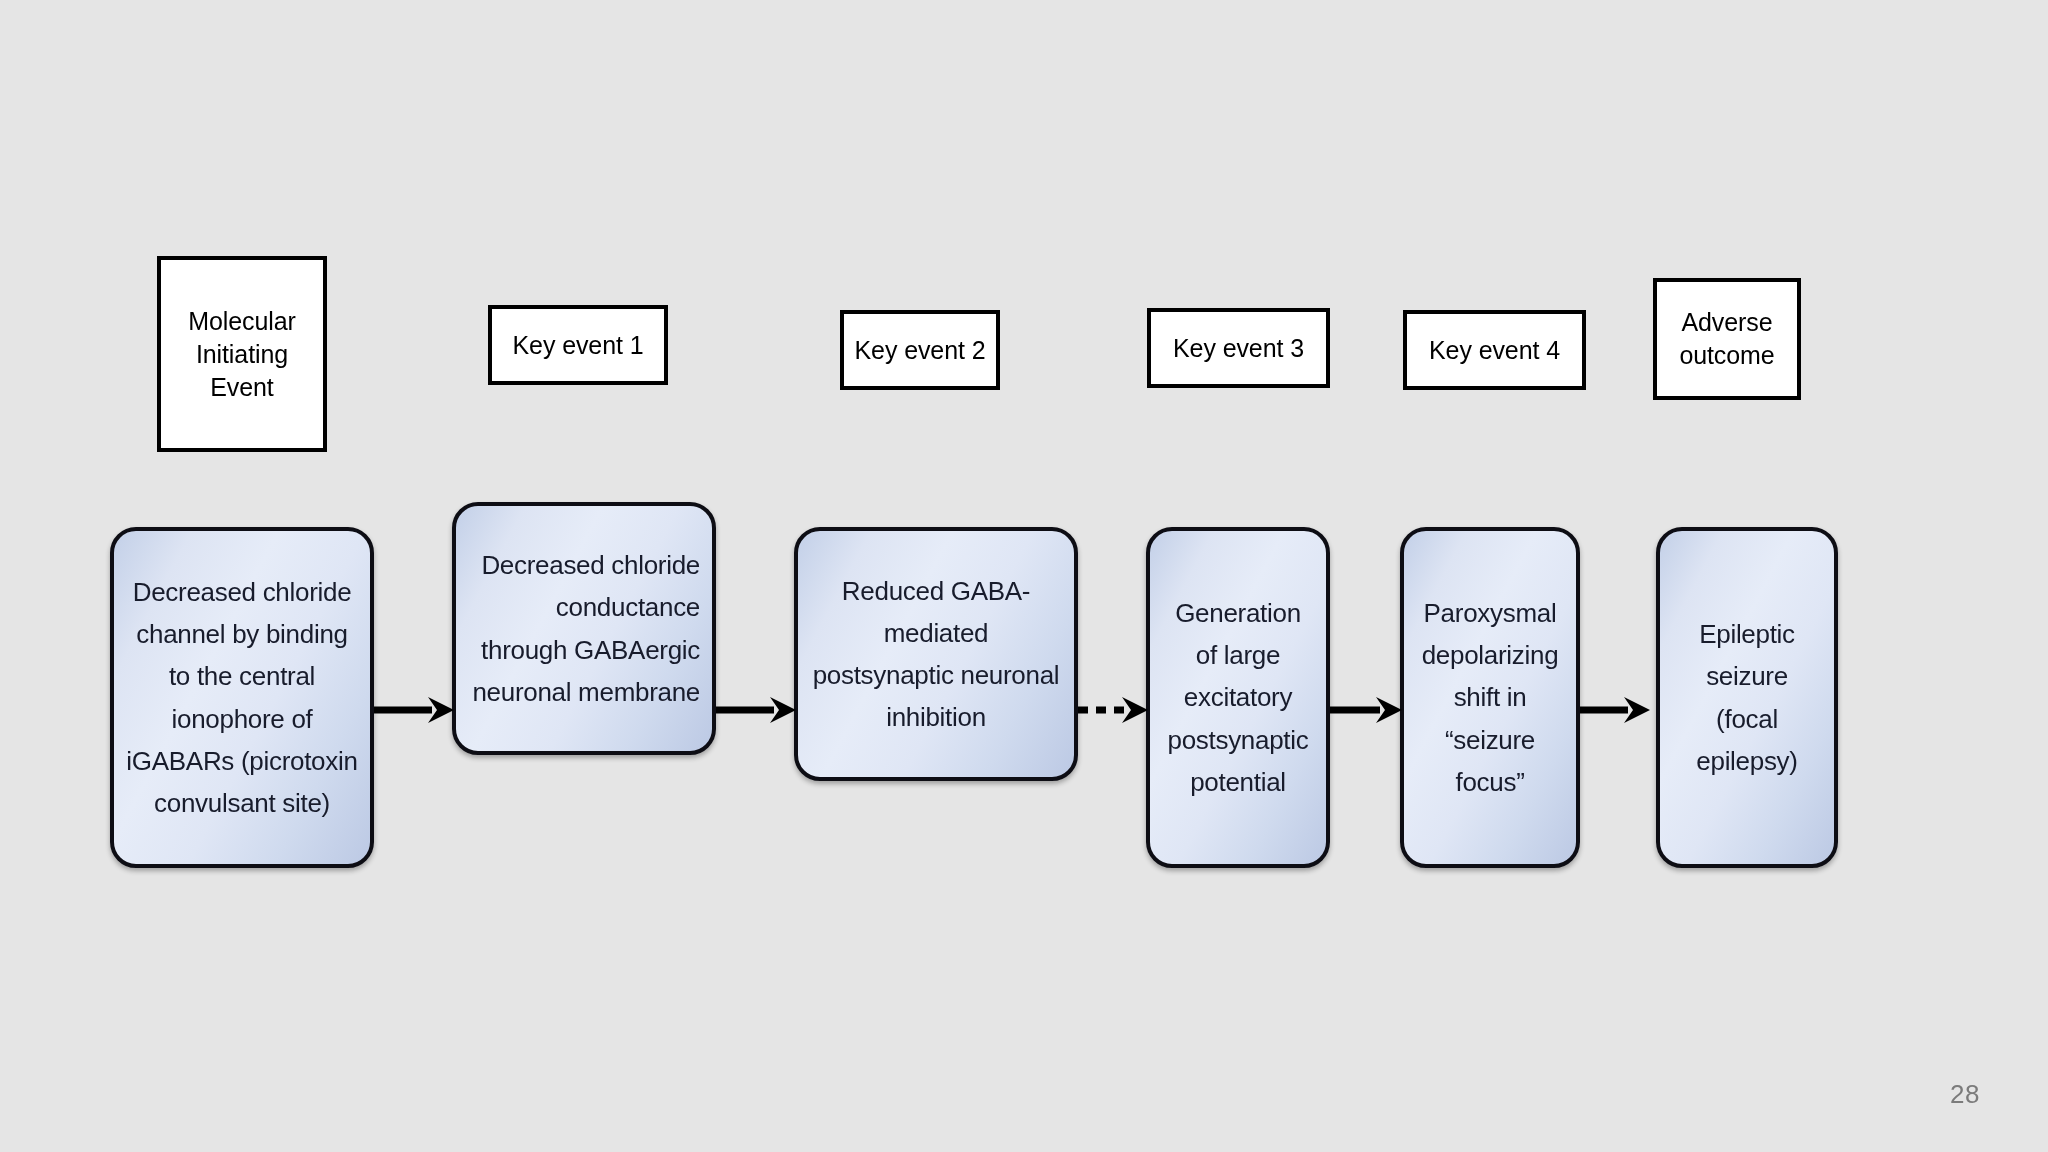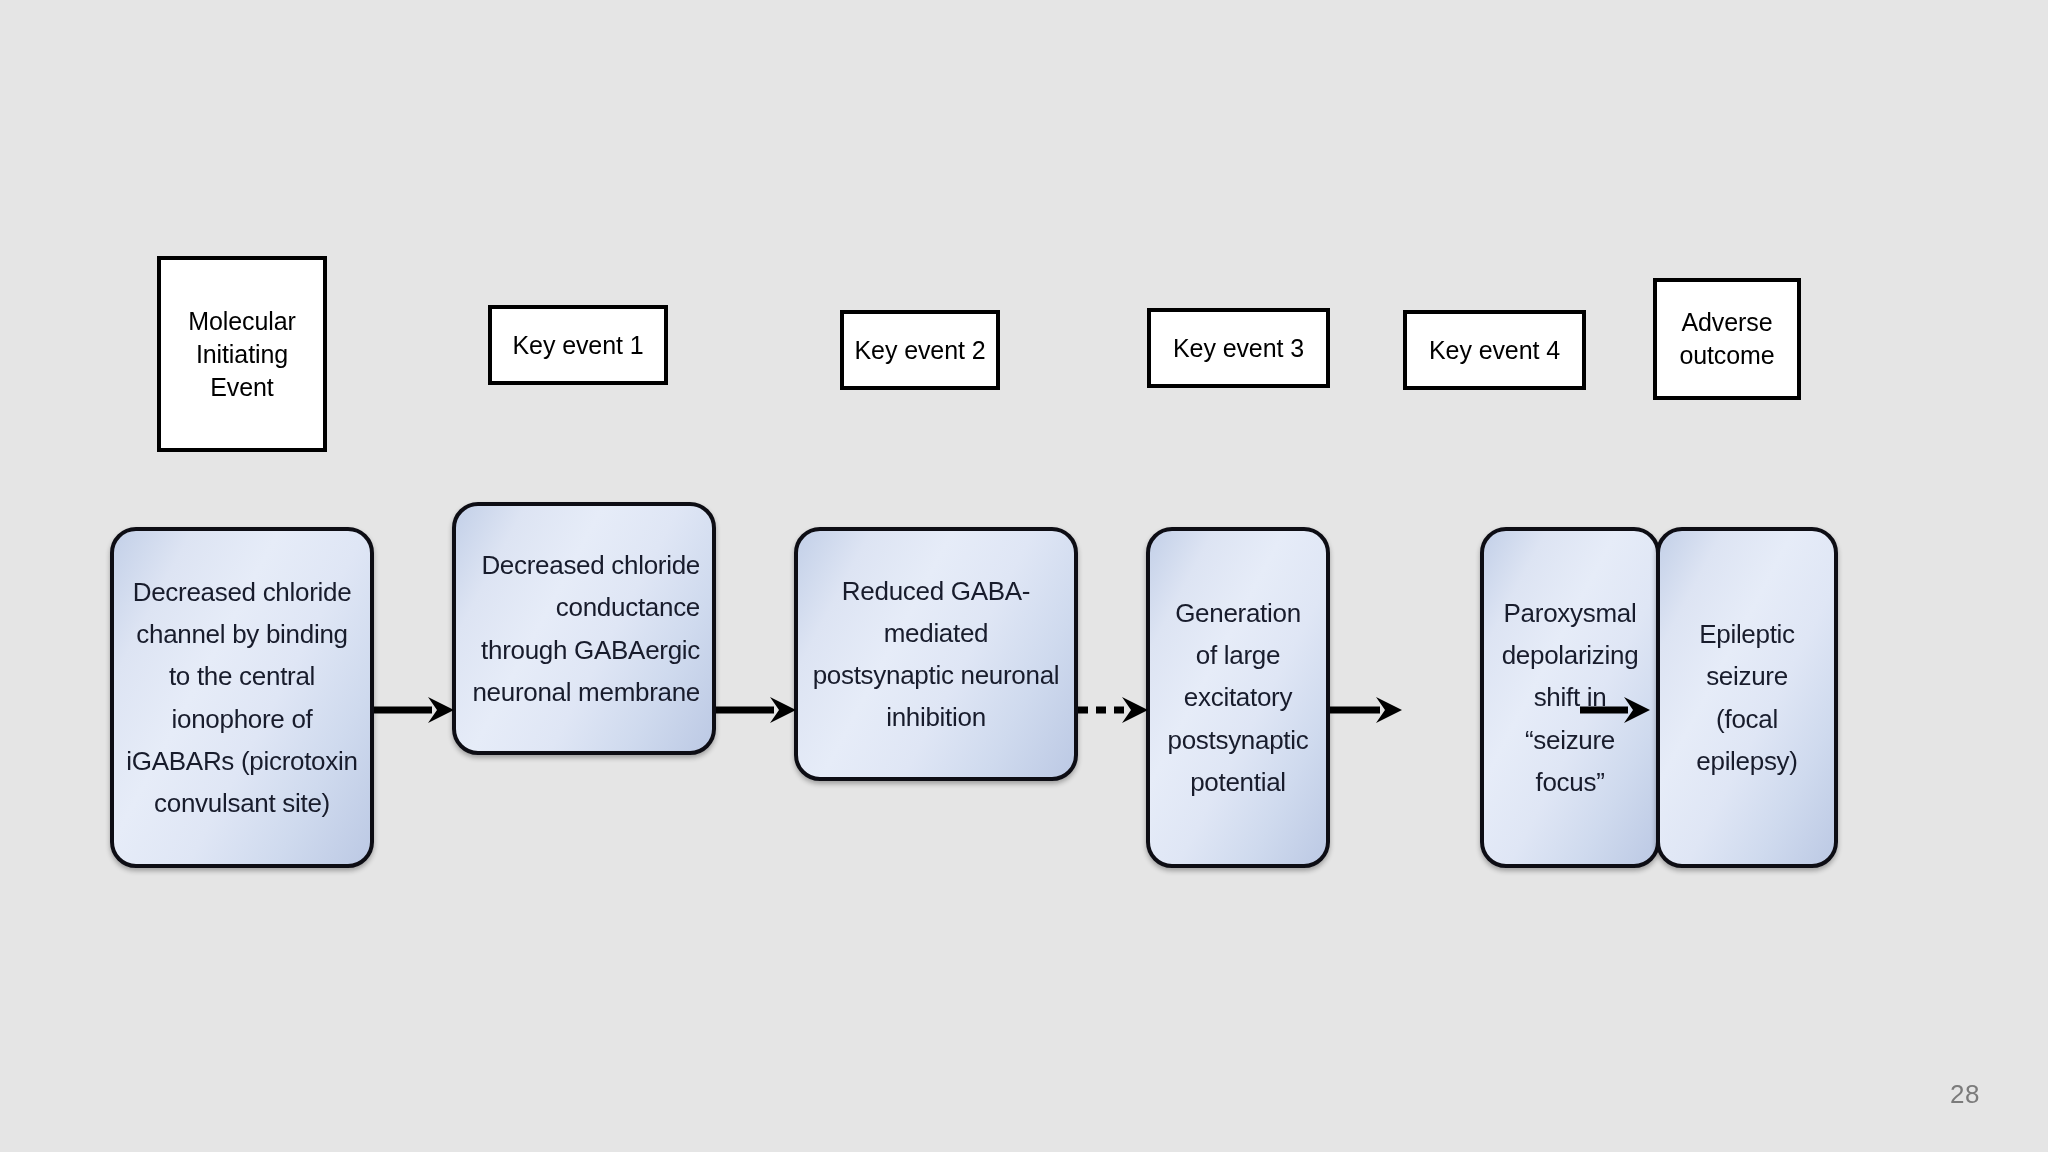--- a/index.html
+++ b/index.html
@@ -129,21 +129,21 @@
     </div>
     <div class="flow-box" style="left: 452px; top: 502px; width: 264px; height: 253px; text-align: right;">
       <span class="flow-text">Decreased chloride conductance through GABAergic neuronal membrane</span>
     </div>
     <div class="flow-box" style="left: 794px; top: 527px; width: 284px; height: 254px;">
       <span class="flow-text">Reduced GABA-mediated postsynaptic neuronal inhibition</span>
     </div>
     <div class="flow-box" style="left: 1146px; top: 527px; width: 184px; height: 341px;">
       <span class="flow-text">Generation of large excitatory postsynaptic potential</span>
     </div>
-    <div class="flow-box" style="left: 1480px; top: 527px; width: 180px; height: 341px; border-radius: 26px;">
+    <div class="flow-box" style="left: 1400px; top: 527px; width: 180px; height: 341px; border-radius: 26px;">
       <span class="flow-text">Paroxysmal depolarizing shift in “seizure focus”</span>
     </div>
     <div class="flow-box" style="left: 1656px; top: 527px; width: 182px; height: 341px; border-radius: 26px;">
       <span class="flow-text">Epileptic seizure (focal epilepsy)</span>
     </div>
   </div>
 
   <div id="arrow-row">
       <div class="arrow" style="left: 374px; top: 690px; width: 80px;">
         <svg width="80" height="40" viewBox="0 0 80 40">

